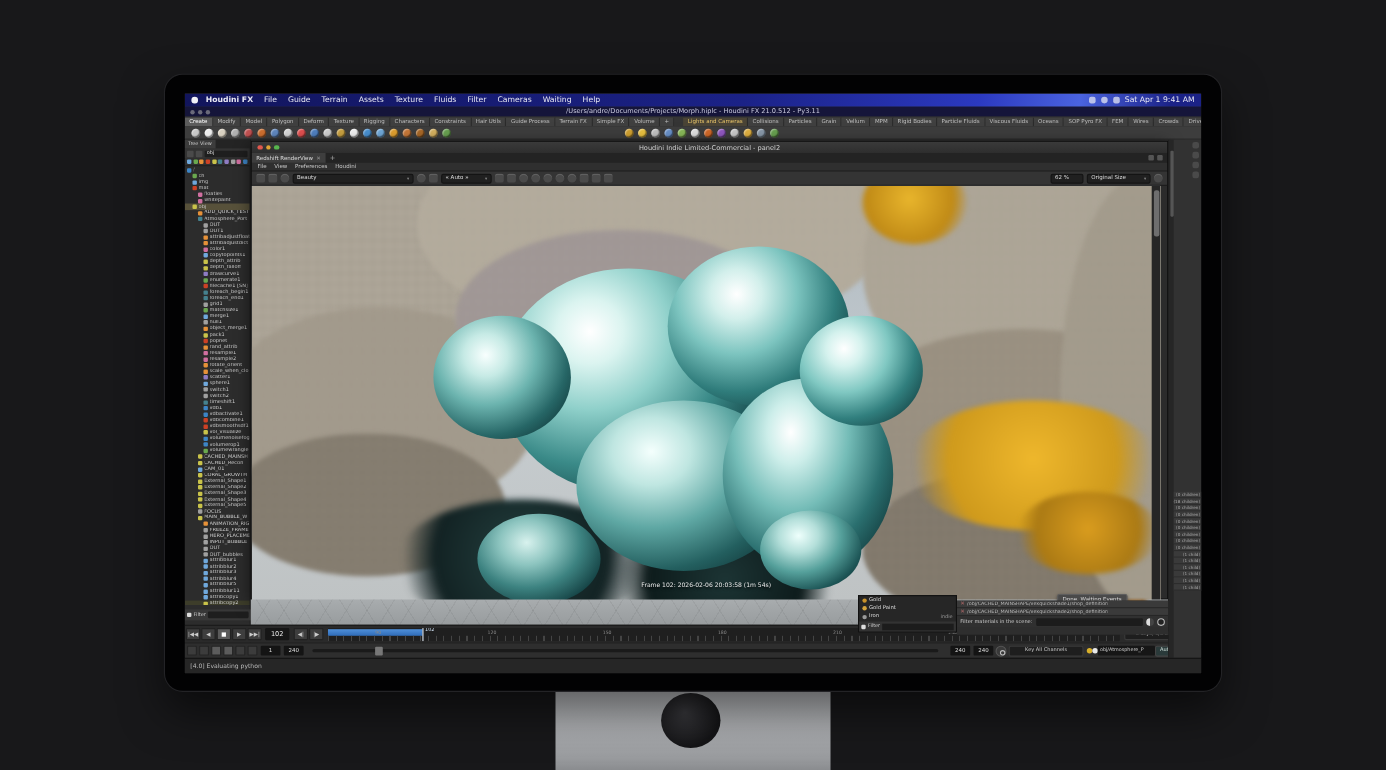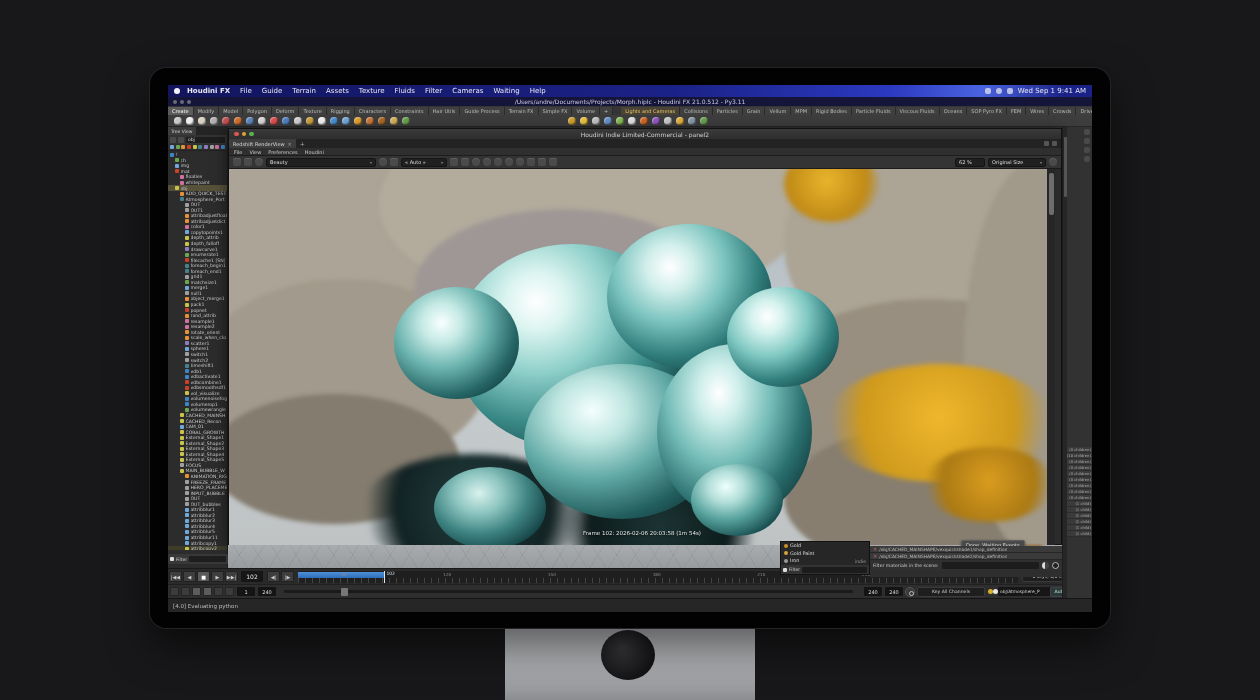--- a/index.html
+++ b/index.html
@@ -191,21 +191,21 @@
             <span class="mi">Fluids</span>
             <span class="mi">Filter</span>
             <span class="mi">Cameras</span>
             <span class="mi">Waiting</span>
             <span class="mi">Help</span>
           </span>
         <span id="mb-right">
           <i class="mb-ic"></i>
           <i class="mb-ic round"></i>
           <i class="mb-ic"></i>
-          <span>Wed Sep 1 9:41 AM</span>
+          <span>Sat Apr 1 9:41 AM</span>
         </span>
       </div>
 
       <div id="hou-title">
         <span class="dots">
             <i></i>
             <i></i>
             <i></i>
           </span>
         <span>/Users/andre/Documents/Projects/Morph.hiplc - Houdini FX 21.0.512 - Py3.11</span>

